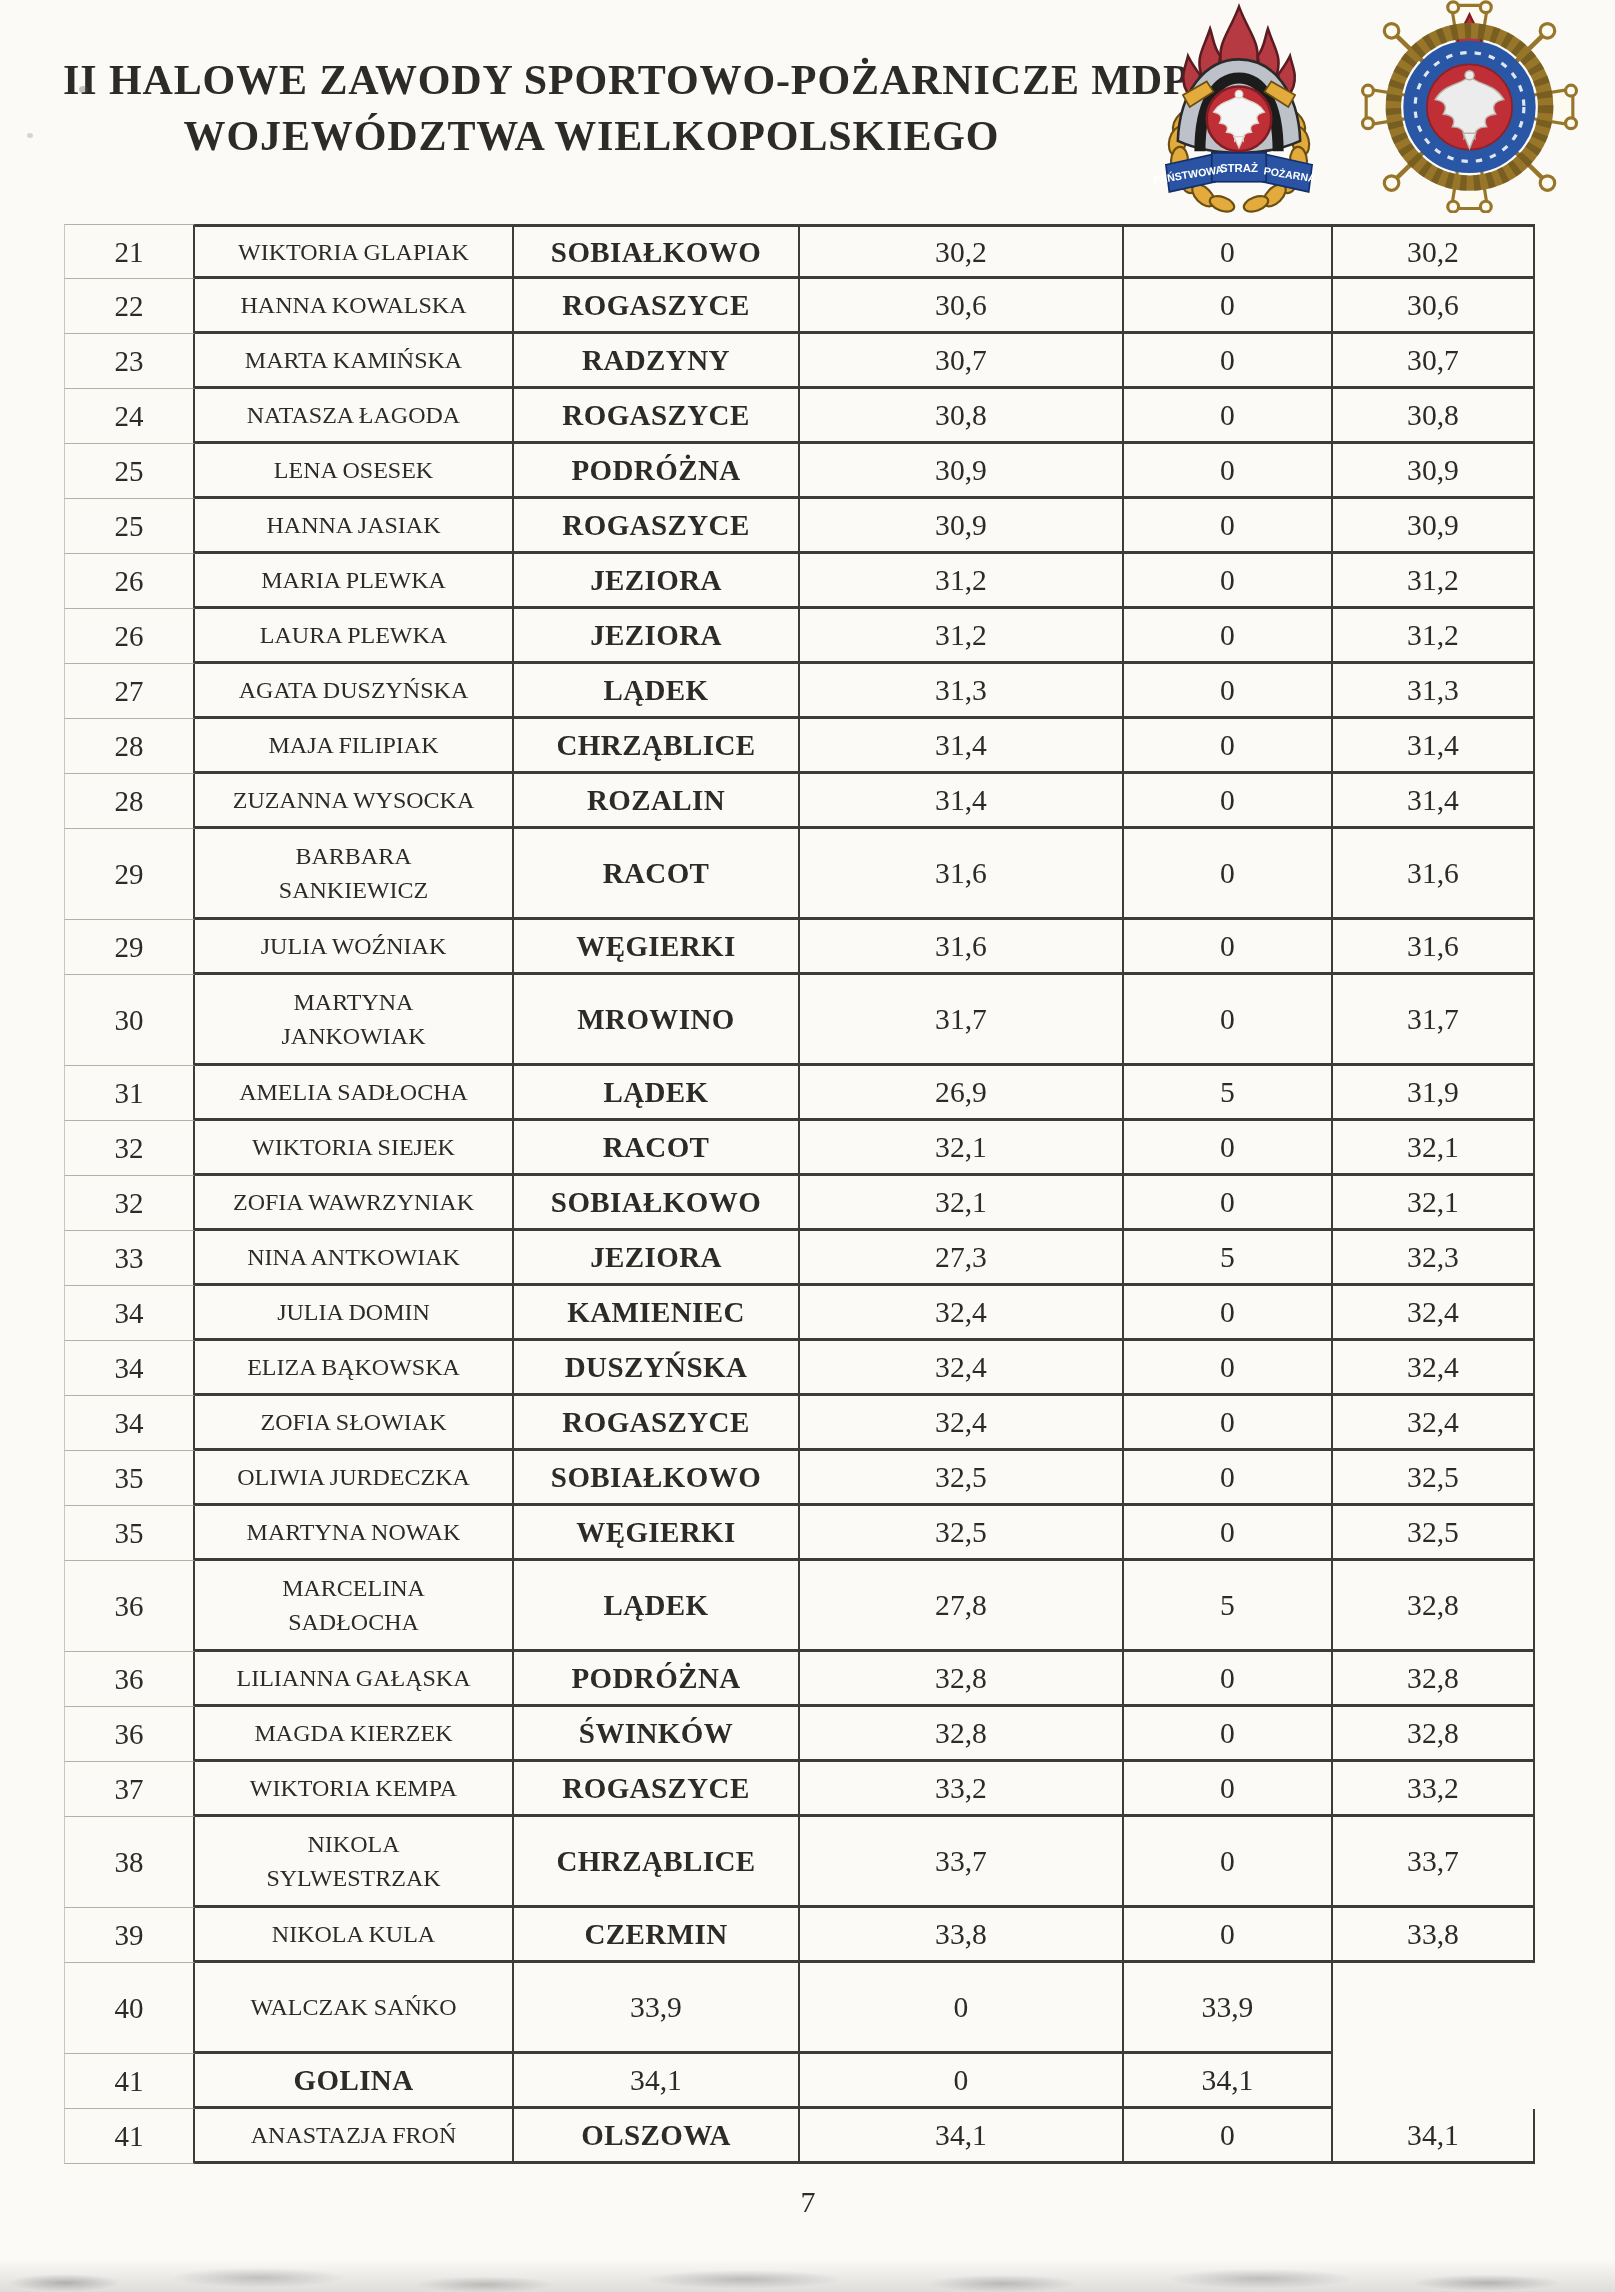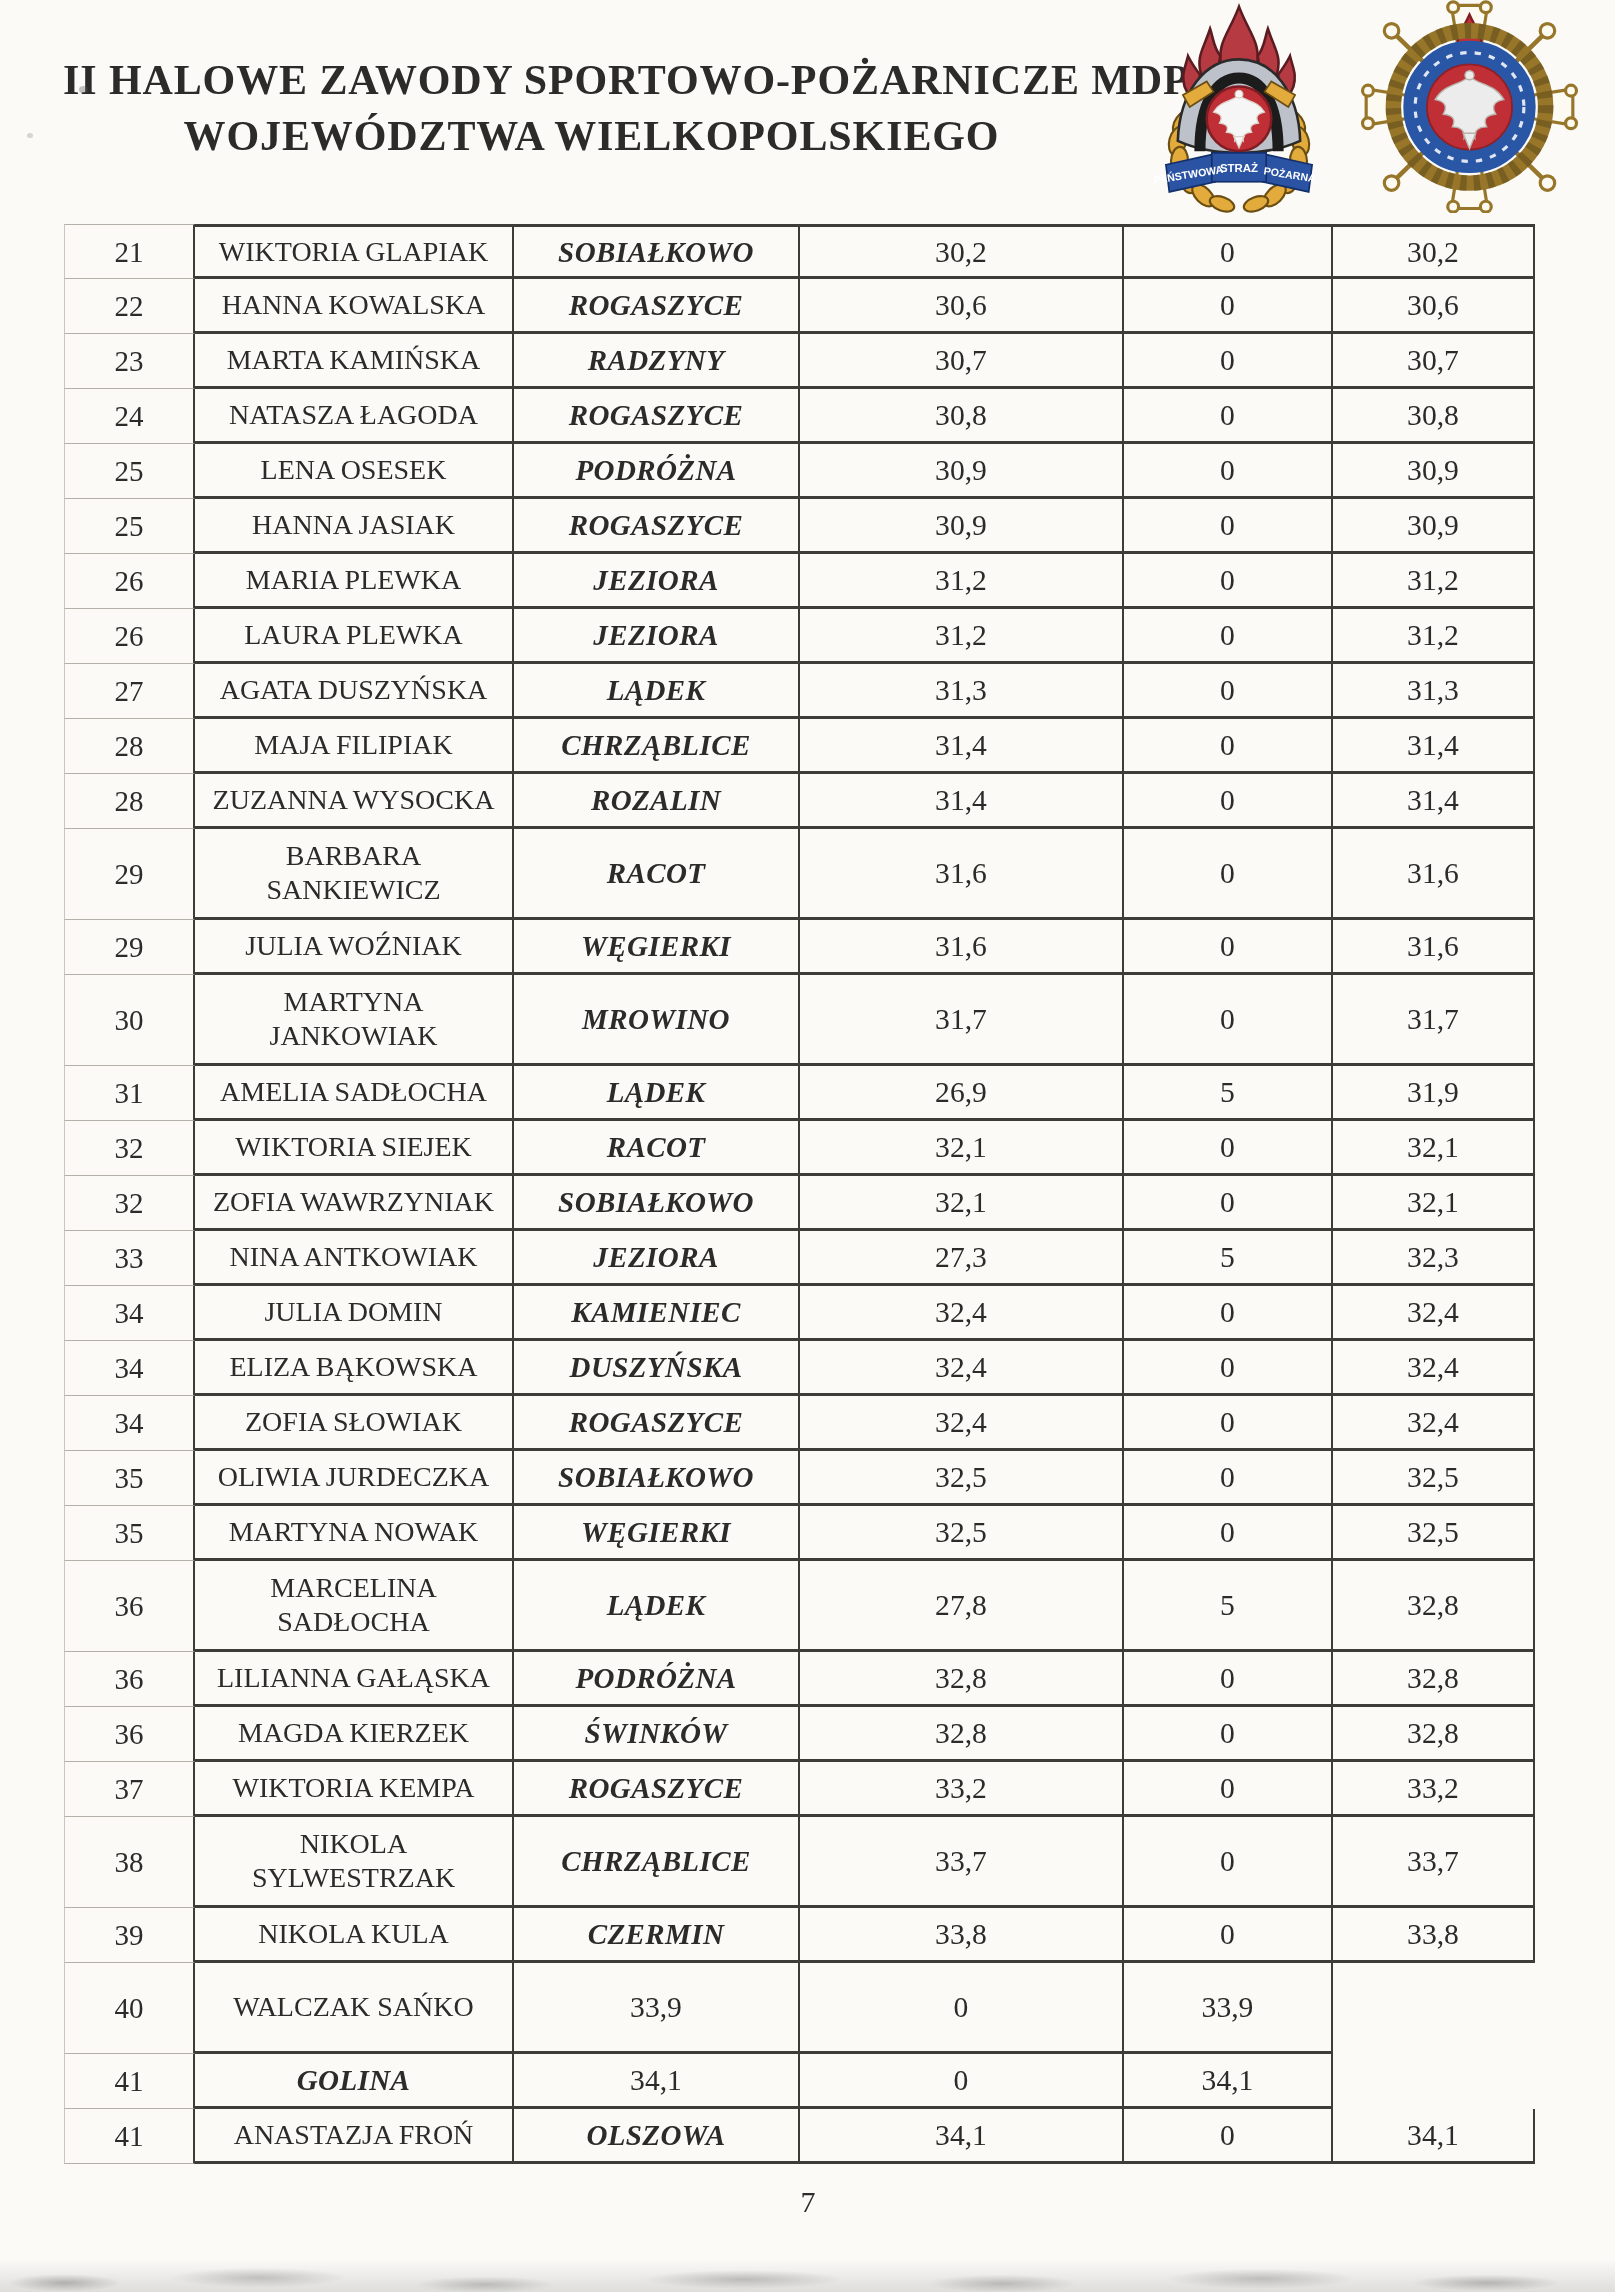--- a/index.html
+++ b/index.html
@@ -23,22 +23,22 @@
   .results-table{position:absolute;left:64px;top:224px;width:1264px;}
   .row{display:grid;grid-template-columns:131px 319px 286px 324px 209px 202px;min-height:55px;}
   .row.tall{min-height:91px;}
   .cell{display:flex;align-items:center;justify-content:center;text-align:center;
         box-sizing:border-box;padding:5.4px 7.2px;font-size:29px;line-height:34px;
         border-bottom:3.6px solid var(--line_dark);border-right:2.7px solid var(--line_dark);}
   .cell.place{border-bottom:1.8px solid var(--line_light);border-left:1.8px solid var(--line_faint);
               border-right:2.7px solid var(--line_dark);font-size:29px;}
   .row:first-child .cell{border-top:3.6px solid var(--line_dark);}
   .row:first-child .cell.place{border-top:1.8px solid var(--line_light);}
-  .cell.name{font-size:28px;white-space:pre-line;}
-  .cell.team{font-weight:bold;letter-spacing:0.4px;white-space:pre-line;font-style:italic;}
+  .cell.name{font-size:24px;white-space:pre-line;}
+  .cell.team{font-weight:bold;letter-spacing:0.4px;white-space:pre-line;}
   .cell.num{font-size:29.6px;}
 
   
   .page-number{position:absolute;left:0;top:2185px;width:1616px;text-align:center;font-size:30px;}
 
   
   .scan-band-bottom{position:absolute;left:0;bottom:0;width:1616px;height:34px;
     background:
       radial-gradient(81px 12.5px at 4% 70%, rgba(110,110,110,.45), transparent 70%),
       radial-gradient(125px 14.3px at 16% 55%, rgba(130,130,130,.40), transparent 70%),

